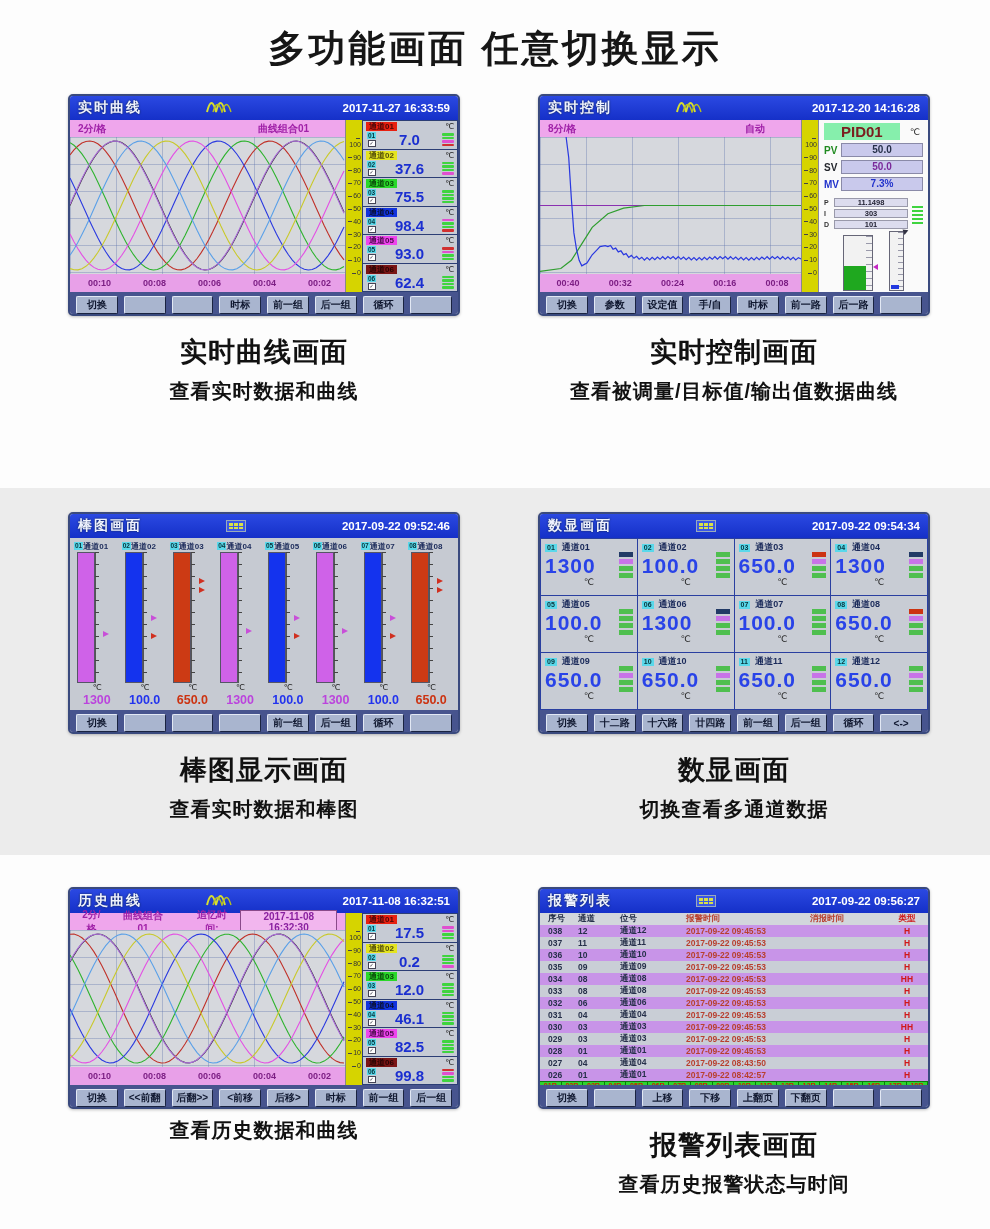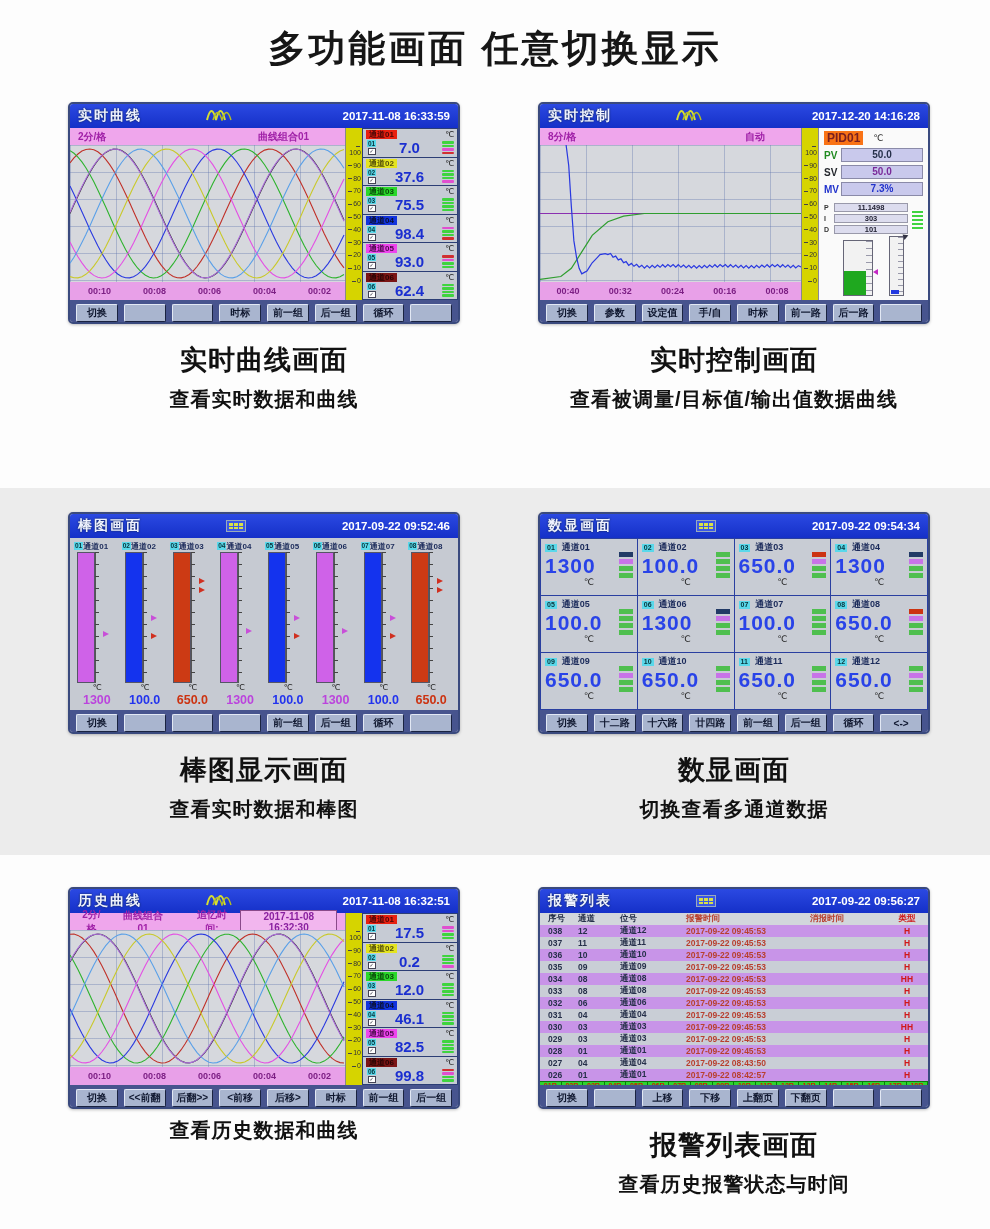--- a/index.html
+++ b/index.html
@@ -4,21 +4,21 @@
 <style>
   * { margin:0; padding:0; box-sizing:border-box; }
   html,body { width:990px; }
   body { font-family:"Liberation Sans","DejaVu Sans",sans-serif; background:#fff; color:#111; }
 
   .band1 { height:488px; background:#fdfdfd; padding-top:24px; }
   .band2 { height:367px; background:#ececec; padding-top:24px; }
   .band3 { height:374px; background:#fdfdfd; padding-top:32px; }
 
   h1.page-title { text-align:center; font-size:37px; font-weight:800; letter-spacing:3px; color:#161616; }
-  .row { display:flex; justify-content:space-between; padding-left:68px; padding-right:60px; margin-top:28px; }
+  .row { display:flex; justify-content:space-between; padding-left:68px; padding-right:60px; margin-top:20px; }
   .band2 .row, .band3 .row { margin-top:0; }
   .col { width:392px; }
 
   .cap-t { text-align:center; font-size:27px; font-weight:800; margin-top:18px; letter-spacing:1px; }
   .cap-s { text-align:center; font-size:20px; font-weight:600; margin-top:8px; letter-spacing:1px; }
 
   
   .panel { width:392px; height:222px; border:2px solid #3a4a7e; border-radius:5px; overflow:hidden;
            background:#c6cad2; box-shadow:0 1px 3px rgba(0,0,0,.25); display:flex; flex-direction:column; }
   .p-head { height:24px; background:linear-gradient(#2b49e2,#1530c8); display:flex; align-items:center; padding:0 8px; flex:none; }
@@ -60,21 +60,21 @@
   .ch-nb { display:flex; flex-direction:column; align-items:center; width:11px; gap:1px; }
   .ch-no { font-size:6.5px; font-weight:bold; background:#5ad8ea; color:#06333a; padding:0 1px; line-height:7px; }
   .ch-chk { width:8px; height:7px; background:#fff; border:1px solid #445; font-size:5px; line-height:5px; text-align:center; color:#223; }
   .ch-val { flex:1; text-align:center; font-size:15px; font-weight:bold; color:#1b2fd0; }
   .ch-bars { display:flex; flex-direction:column; gap:1px; width:12px; }
   .ch-bars i { height:2.5px; border-radius:1px; }
 
   
   .pid-pane { width:110px; background:#fafafa; border-left:1px solid #889; padding:3px 5px; display:flex; flex-direction:column; }
   .pid-top { display:flex; align-items:center; gap:10px; }
-  .pid-tag { font-size:12px; font-weight:bold; background:#f97316; color:#7a2020; padding:0 3px; }
+  .pid-tag { font-size:15px; font-weight:bold; background:#86efac; color:#7a2020; padding:0 17px; }
   .pid-unit { font-size:9px; color:#222; }
   .pvrow { display:flex; align-items:center; margin-top:3px; }
   .pv-l { width:17px; font-size:10px; font-weight:bold; }
   .pv-f { flex:1; background:#c9c9ec; border:1px solid #8a8aa8; text-align:center; font-size:10px; font-weight:bold; height:14px; line-height:12px; }
   .mini { display:flex; margin-top:7px; gap:4px; }
   .mini-rows { flex:1; }
   .mrow { display:flex; align-items:center; gap:3px; margin-bottom:2px; }
   .m-l { width:7px; font-size:7px; font-weight:bold; color:#333; }
   .m-f { flex:1; background:#dcdcee; border:1px solid #99a; text-align:center; font-size:7.5px; font-weight:bold; color:#223; height:9px; line-height:8px; }
   .mini-bars { display:flex; flex-direction:column; gap:2px; justify-content:center; }
@@ -151,21 +151,21 @@
     <div class="col">
       <div class="panel">
         <div class="p-head">
           <span class="p-title">实时曲线</span>
           <span class="p-logo">
             <svg width="26" height="13" viewBox="0 0 26 13">
                 <path d="M1,12 C4,0 7,0 10,12 C13,0 16,0 19,12" fill="none" stroke="#d8e030" stroke-width="2"></path>
                 <path d="M7,12 C10,2 13,2 16,12 C19,2 22,2 25,12" fill="none" stroke="#b8c020" stroke-width="1.4"></path>
               </svg>
           </span>
-          <span class="p-date">2017-11-08 16:33:59</span>
+          <span class="p-date">2017-11-27 16:33:59</span>
         </div>
         <div class="p-content">
           <div class="chart-col">
             <div class="infobar">
               <span>2分/格</span>
               <span class="grp">曲线组合01</span>
             </div>
             <div class="chart">
               <svg viewBox="0 0 277 137" preserveAspectRatio="none">
                   <path d="M0.0,68.5L4.0,59.6L8.0,50.9L12.0,42.5L16.0,34.7L20.0,27.4L24.0,21.0L28.0,15.4L32.0,10.9L36.0,7.4L40.0,5.2L44.0,4.1L48.0,4.2L52.0,5.6L56.0,8.2L60.0,11.9L64.0,16.7L68.0,22.5L72.0,29.2L76.0,36.6L80.0,44.6L84.0,53.1L88.0,61.8L92.0,70.7L96.0,79.6L100.0,88.2L104.0,96.5L108.0,104.2L112.0,111.3L116.0,117.5L120.0,122.8L124.0,127.1L128.0,130.2L132.0,132.2L136.0,133.0L140.0,132.5L144.0,130.8L148.0,128.0L152.0,124.0L156.0,118.9L160.0,112.9L164.0,106.1L168.0,98.5L172.0,90.3L176.0,81.8L180.0,72.9L184.0,64.1L188.0,55.2L192.0,46.7L196.0,38.5L200.0,30.9L204.0,24.1L208.0,18.1L212.0,13.0L216.0,9.0L220.0,6.2L224.0,4.5L228.0,4.0L232.0,4.8L236.0,6.8L240.0,9.9L244.0,14.2L248.0,19.5L252.0,25.7L256.0,32.8L260.0,40.5L264.0,48.8L268.0,57.4L272.0,66.3L276.0,75.2" fill="none" stroke="#303030" stroke-width="1.1"></path>

